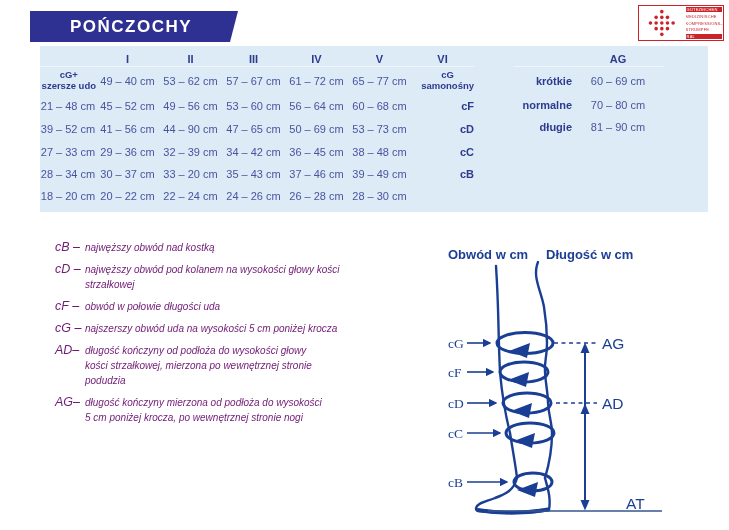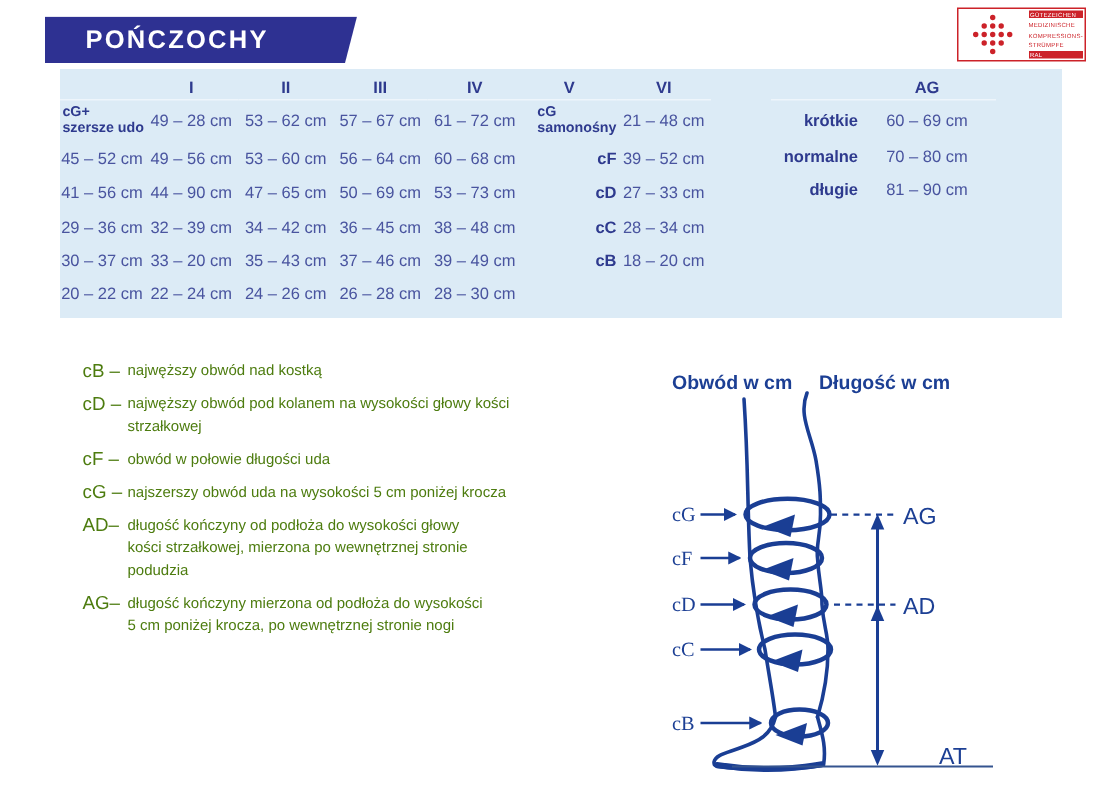--- a/index.html
+++ b/index.html
@@ -7,45 +7,45 @@
     width:729px;height:530px;position:relative;background:#ffffff;
     font-family:"Liberation Sans", sans-serif;overflow:hidden;
   }
   
   .banner{
     position:absolute;left:30px;top:11px;width:208px;height:31px;
     background:#2e3192;color:#ffffff;
     clip-path:polygon(0 0,100% 0,calc(100% - 8px) 100%,0 100%);
     display:flex;align-items:center;
   }
-  .banner span{padding-left:27px;font-size:17px;font-weight:700;letter-spacing:1.5px;}
+  .banner span{padding-left:40px;font-size:17px;font-weight:700;letter-spacing:1.5px;}
   
   .panel{position:absolute;left:40px;top:46px;width:668px;height:166px;background:#dcebf6;}
   
   .size-table{
     position:absolute;left:40px;top:51px;
     display:grid;grid-template-columns:56px repeat(6,63px);
     grid-template-rows:16px 27px 23px 23px 23px 22px 22px;
   }
   .size-table div,.len-table div{display:flex;align-items:center;justify-content:center;}
   .th{font-size:11px;font-weight:700;color:#2e3a8e;border-bottom:1px solid #eef5fb;}
   .rowlabel{
     font-size:11px;font-weight:700;color:#2e3a8e;
-    justify-content:flex-end !important;text-align:left;white-space:pre-line;
+    justify-content:flex-end !important;text-align:center;white-space:pre-line;
   }
   .rowlabel.small{font-size:9.5px;line-height:10.5px;}
   .val{font-size:11px;color:#49549f;}
   
   .len-table{
     position:absolute;left:514px;top:51px;
     display:grid;grid-template-columns:58px 92px;
     grid-template-rows:16px 27px 22px 22px;
   }
   
-  .legend{position:absolute;left:55px;top:240px;width:400px;color:#4d7c0f;}
+  .legend{position:absolute;left:55px;top:240px;width:400px;color:#701a75;font-style:italic;}
   .legend-item{display:grid;grid-template-columns:30px 1fr;margin-bottom:7px;}
   .legend-item .lab{font-size:12.5px;line-height:15px;}
   .legend-item .txt{font-size:10px;line-height:15px;white-space:pre-line;}
   
   .diagram{position:absolute;left:440px;top:232px;}
   .dg-head{font-size:13px;font-weight:600;fill:#1c3f94;font-family:"Liberation Sans",sans-serif;}
   .dg-c{font-size:13.5px;fill:#1c3f94;font-family:"Liberation Serif",serif;}
   .dg-l{font-size:15.5px;fill:#1c3f94;font-family:"Liberation Sans",sans-serif;}
   
   .ral{
@@ -97,24 +97,25 @@
   <div class="th"></div>
   <div class="th">I</div>
   <div class="th">II</div>
   <div class="th">III</div>
   <div class="th">IV</div>
   <div class="th">V</div>
   <div class="th">VI</div>
 
   <div class="rowlabel small">cG+
 szersze udo</div>
-  <div class="val">49 – 28 cm</div>
+  <div class="val">49 – 40 cm</div>
   <div class="val">53 – 62 cm</div>
   <div class="val">57 – 67 cm</div>
   <div class="val">61 – 72 cm</div>
+  <div class="val">65 – 77 cm</div>
 
   <div class="rowlabel small">cG
 samonośny</div>
   <div class="val">21 – 48 cm</div>
   <div class="val">45 – 52 cm</div>
   <div class="val">49 – 56 cm</div>
   <div class="val">53 – 60 cm</div>
   <div class="val">56 – 64 cm</div>
   <div class="val">60 – 68 cm</div>
 

